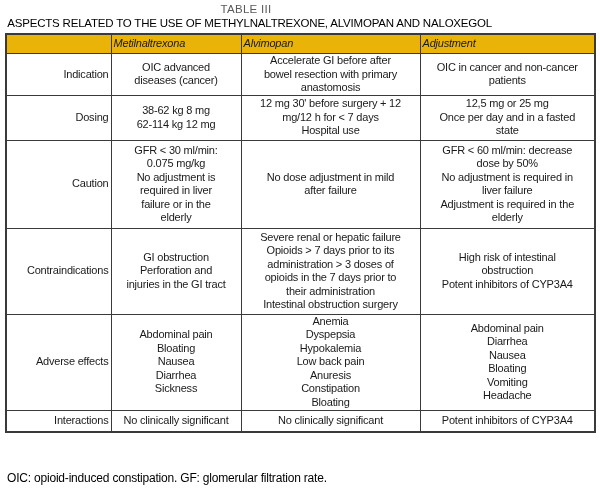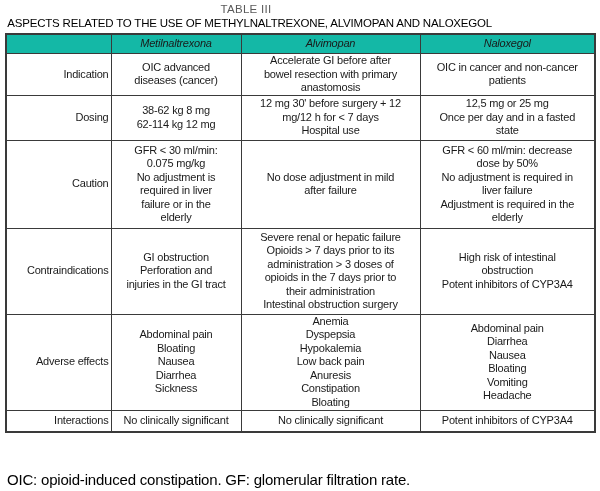--- a/index.html
+++ b/index.html
@@ -48,42 +48,42 @@
     letter-spacing: -0.2px;
     padding: 0 2px;
     vertical-align: middle;
     overflow: hidden;
   }
   col.c-label { width: 105px; }
   col.c-met   { width: 130px; }
   col.c-alv   { width: 179px; }
   col.c-nal   { width: 175px; }
   thead th {
-    background: #14b8a6;
+    background: #eab308;
     font-style: italic;
     font-weight: normal;
-    text-align: center;
+    text-align: left;
     height: 18px;
     border-bottom: 2px solid #3a3a3a;
   }
   td.rowlabel {
     text-align: right;
     padding-left: 5px;
     font-weight: normal;
     white-space: nowrap;
   }
   td.cell {
     text-align: center;
     white-space: pre-line;
   }
   .footnote {
     position: absolute;
     left: 7px;
     top: 471px;
-    font-size: 15px;
+    font-size: 12px;
     letter-spacing: -0.2px;
     color: #000000;
   }
 </style>
 </head>
 <body>
 
 <div class="page">
 
   <div class="table-title">TABLE III</div>
@@ -94,21 +94,21 @@
       <col class="c-label">
       <col class="c-met">
       <col class="c-alv">
       <col class="c-nal">
     </colgroup>
     <thead>
       <tr>
         <th></th>
         <th>Metilnaltrexona</th>
         <th>Alvimopan</th>
-        <th>Naloxegol</th>
+        <th>Adjustment</th>
       </tr>
     </thead>
     <tbody>
       <tr style="height:41px;">
         <td class="rowlabel">Indication</td>
         <td class="cell">OIC advanced
 diseases (cancer)</td>
         <td class="cell">Accelerate GI before after
 bowel resection with primary
 anastomosis</td>

